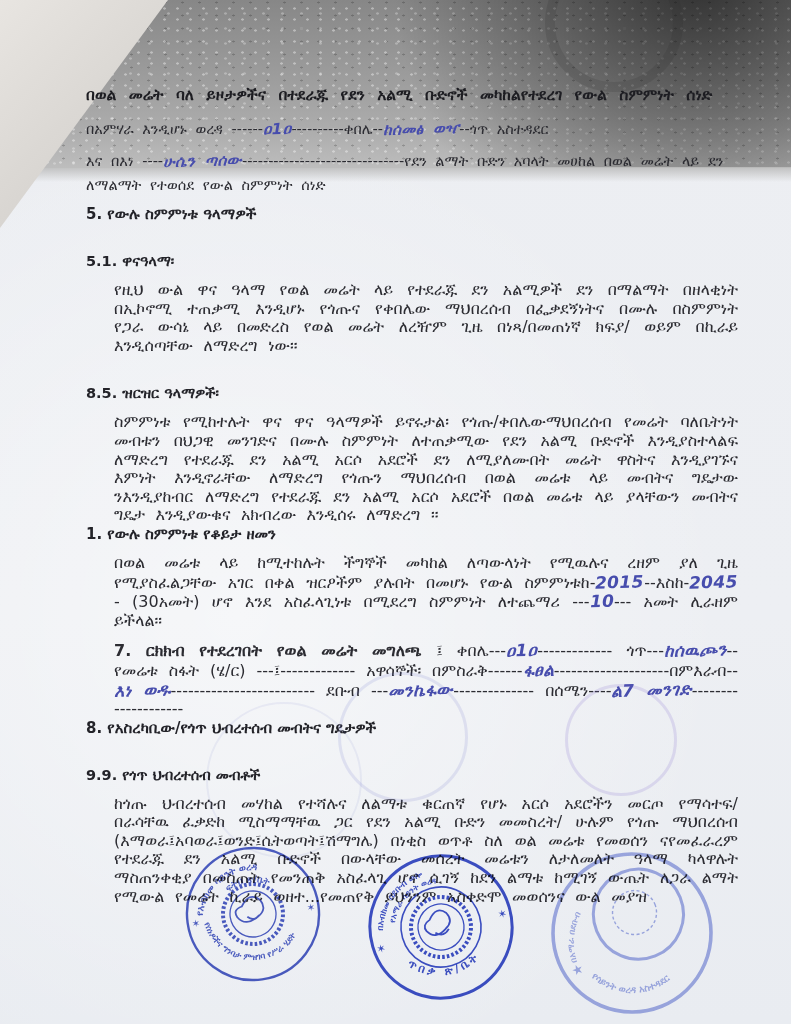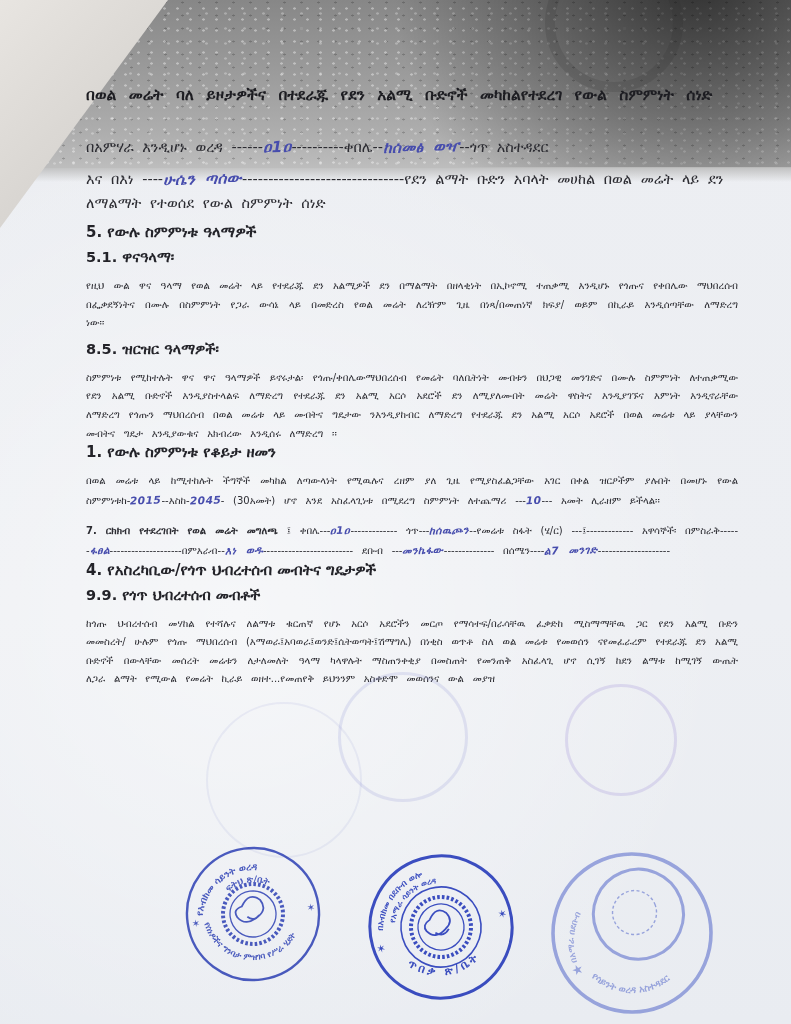--- a/index.html
+++ b/index.html
@@ -35,25 +35,25 @@
     border:10px solid rgba(45,45,45,.16);
   }
   .corner-wedge{
     position:absolute;left:0;top:0;width:190px;height:230px;
     clip-path:polygon(0 0,168px 0,0 228px);
     background:linear-gradient(135deg,#e8e5e1 0%,#d8d5d1 55%,#b9b6b2 100%);
   }
   
   .doc{position:absolute;left:86px;top:84px;width:652px;color:#2c2c32;}
   .blk{margin:0;}
-  .blk.title{font-size:15.5px;font-weight:bold;line-height:23px;word-spacing:7px;color:#1d1d22;margin-bottom:28px;}
+  .blk.title{font-size:15.5px;font-weight:bold;line-height:23px;word-spacing:7px;color:#1d1d22;margin-bottom:10px;}
   .blk.form{font-size:14.5px;line-height:24px;word-spacing:4px;margin-bottom:8px;}
   .blk.h1{font-size:15px;font-weight:bold;color:#232329;}
-  .blk.h2{font-size:14.5px;font-weight:bold;margin-top:8px;color:#232329;}
-  .blk.para{font-size:10px;line-height:18.6px;text-align:justify;word-spacing:5.5px;margin-top:11px;}
+  .blk.h2{font-size:14.5px;font-weight:bold;margin-top:30px;color:#232329;}
+  .blk.para{font-size:16px;line-height:18.6px;text-align:justify;word-spacing:5.5px;margin-top:11px;margin-left:28px;}
   .seg-b{font-weight:bold;}
   .seg-h{color:#474dad;font-style:italic;font-weight:600;letter-spacing:.4px;display:inline-block;transform:rotate(-1.5deg);font-size:1.06em;}
   
   .ghost{position:absolute;border-radius:50%;pointer-events:none;}
   .g1{left:338px;top:672px;width:124px;height:124px;border:3px solid rgba(100,108,200,.14);}
   .g2{left:565px;top:684px;width:106px;height:106px;border:3px solid rgba(116,96,200,.17);}
   .g3{left:206px;top:702px;width:152px;height:152px;border:2px solid rgba(100,108,200,.09);}
   
   svg.stamps{position:absolute;left:0;top:0;mix-blend-mode:multiply;}
   svg.stamps text{font-family:"DejaVu Sans","Liberation Sans",sans-serif;font-weight:bold;}
@@ -72,21 +72,21 @@
       <div class="blk form"><span class="seg-p">በአምሃራ እንዲሆኑ ወረዳ ------</span><span class="seg-h">ዐ1ዐ</span><span class="seg-p">----------ቀበሌ--</span><span class="seg-h">ከሰመፅ ወዣ</span><span class="seg-p">--ጎጥ አስተዳደር</span></div>
       <div class="blk form"><span class="seg-p">እና በእነ ----</span><span class="seg-h">ሁሴን ጣሰው</span><span class="seg-p">-------------------------------የደን ልማት ቡድን አባላት መሀከል በወል መሬት ላይ ደን ለማልማት የተወሰደ የውል ስምምነት ሰነድ</span></div>
       <div class="blk h1"><span class="seg-b">5.  የውሉ ስምምነቱ ዓላማዎች</span></div>
       <div class="blk h2"><span class="seg-b">5.1. ዋናዓላማ፡</span></div>
       <div class="blk para"><span class="seg-p">የዚህ ውል ዋና ዓላማ የወል መሬት ላይ የተደራጁ ደን አልሚዎች ደን በማልማት በዘላቂነት በኢኮኖሚ ተጠቃሚ እንዲሆኑ የጎጡና የቀበሌው ማህበረሰብ በፌቃደኝነትና በሙሉ በስምምነት የጋራ ውሳኔ ላይ በመድረስ የወል መሬት ለረዥም ጊዜ በነጻ/በመጠነኛ ክፍያ/ ወይም በኪራይ እንዲሰጣቸው ለማድረግ ነው፡፡</span></div>
       <div class="blk h2"><span class="seg-b">8.5. ዝርዝር ዓላማዎች፡</span></div>
       <div class="blk para"><span class="seg-p">ስምምነቱ የሚከተሉት ዋና ዋና ዓላማዎች ይኖሩታል፡ የጎጡ/ቀበሌውማህበረሰብ የመሬት ባለቤትነት መብቱን በህጋዊ መንገድና በሙሉ ስምምነት ለተጠቃሚው የደን አልሚ ቡድኖች እንዲያስተላልፍ ለማድረግ የተደራጁ ደን አልሚ አርሶ አደሮች ደን ለሚያለሙበት መሬት ዋስትና እንዲያገኙና እምነት እንዲኖራቸው ለማድረግ የጎጡን ማህበረሰብ በወል መሬቱ ላይ መብትና ግዴታው ንእንዲያከብር ለማድረግ የተደራጁ ደን አልሚ አርሶ አደሮች በወል መሬቱ ላይ ያላቸውን መብትና ግዴታ እንዲያውቁና አክብረው እንዲሰሩ ለማድረግ ፡፡</span></div>
       <div class="blk h1"><span class="seg-b">1. የውሉ ስምምነቱ የቆይታ ዘመን</span></div>
       <div class="blk para"><span class="seg-p">በወል መሬቱ ላይ ከሚተከሉት ችግኞች መካከል ለጣውላነት የሚዉሉና ረዘም ያለ ጊዜ የሚያስፈልጋቸው አገር በቀል ዝርዖችም ያሉበት በመሆኑ የውል ስምምነቱከ-</span><span class="seg-h">2015</span><span class="seg-p">--እስከ-</span><span class="seg-h">2045</span><span class="seg-p">- (30አመት) ሆኖ እንደ አስፈላጊነቱ በሚደረግ ስምምነት  ለተጨማሪ ---</span><span class="seg-h">10</span><span class="seg-p">--- አመት ሊራዘም ይችላል፡፡</span></div>
       <div class="blk para"><span class="seg-b">7. ርክክብ የተደረገበት የወል መሬት መግለጫ </span><span class="seg-p">፤ ቀበሌ---</span><span class="seg-h">ዐ1ዐ</span><span class="seg-p">------------- ጎጥ---</span><span class="seg-h">ከሰዉጮን</span><span class="seg-p">--የመሬቱ ስፋት (ሄ/ር) ---፤------------- አዋሳኞች፡ በምስራቅ------</span><span class="seg-h">ፋፀል</span><span class="seg-p">--------------------በምእራብ--</span><span class="seg-h">እነ ወዱ</span><span class="seg-p">------------------------- ደቡብ ---</span><span class="seg-h">መንኬፋው</span><span class="seg-p">-------------- በሰሜን----</span><span class="seg-h">ል7 መንገድ</span><span class="seg-p">--------------------</span></div>
-      <div class="blk h1"><span class="seg-b">4. የአስረካቢው/የጎጥ ህብረተሰብ መብትና ግዴታዎች</span></div>
+      <div class="blk h1"><span class="seg-b">8. የአስረካቢው/የጎጥ ህብረተሰብ መብትና ግዴታዎች</span></div>
       <div class="blk h2"><span class="seg-b">9.9. የጎጥ ህብረተሰብ መብቶች</span></div>
       <div class="blk para"><span class="seg-p">ከጎጡ ህብረተሰብ መሃከል የተሻሉና ለልማቱ ቁርጠኛ የሆኑ አርሶ አደሮችን መርጦ የማሳተፍ/በራሳቸዉ ፈቃድከ ሚስማማቸዉ ጋር የደን አልሚ ቡድን መመስረት/ ሁሉም የጎጡ ማህበረሰብ (እማወራ፤አባወራ፤ወንድ፤ሴትወጣት፤ሽማግሌ) በነቂስ ወጥቶ ስለ ወል መሬቱ የመወሰን ናየመፈራረም የተደራጁ ደን አልሚ ቡድኖች በውላቸው መሰረት መሬቱን ለታለመለት ዓላማ ካላዋሉት ማስጠንቀቂያ በመስጠት የመንጠቅ አስፈላጊ ሆኖ ሲገኝ ከደን ልማቱ ከሚገኝ ውጤት ለጋራ ልማት የሚውል የመሬት ኪራይ ወዘተ...የመጠየቅ ይህንንም አስቀድሞ መወሰንና ውል መያዝ</span></div>
     </div>
 
   <div class="ghost g1"></div>
   <div class="ghost g2"></div>
   <div class="ghost g3"></div>
 
   <svg class="stamps" width="791" height="1024" viewBox="0 0 791 1024">
     <defs>

